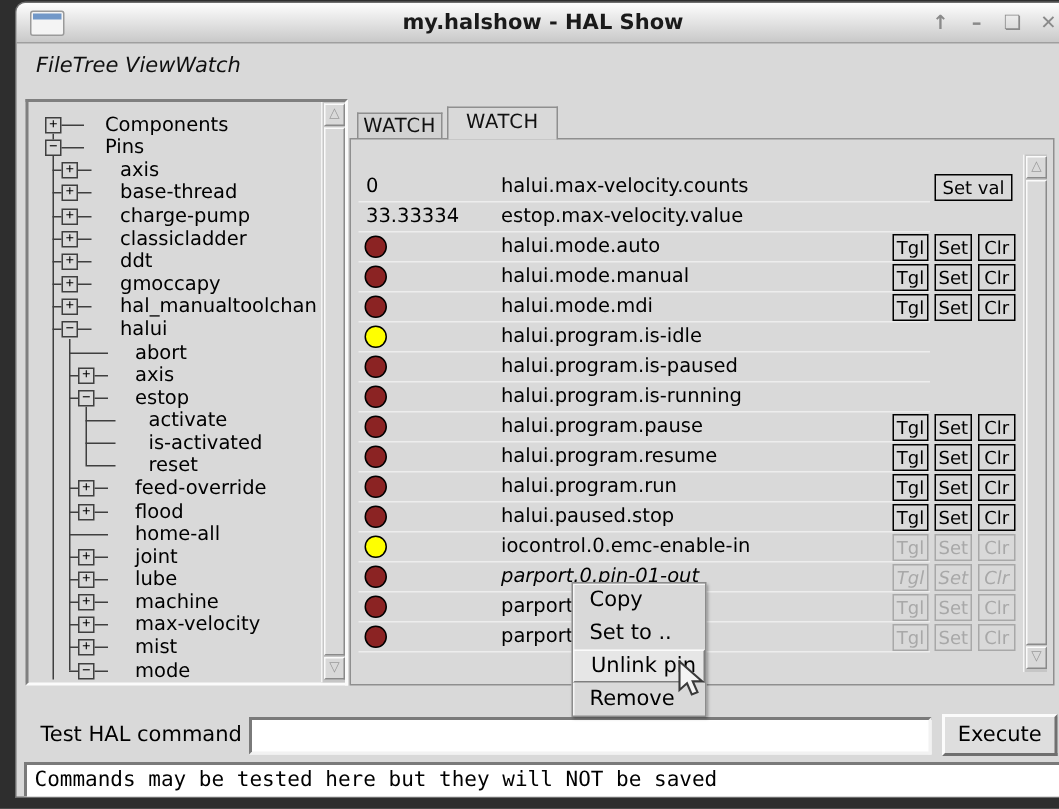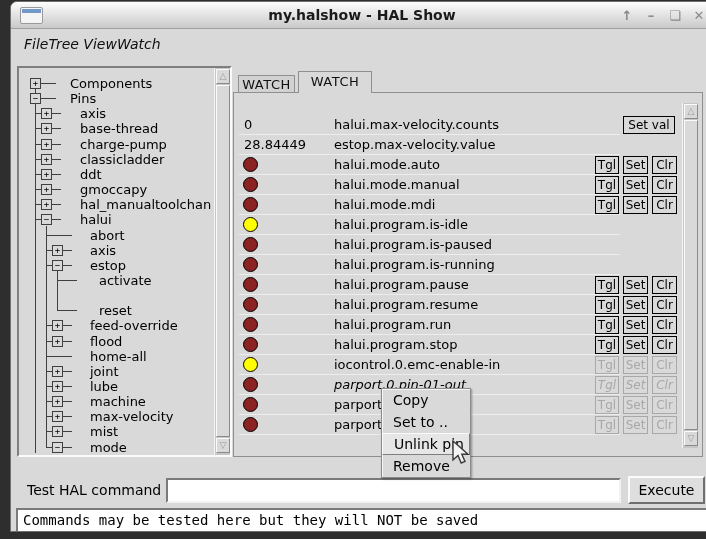--- a/index.html
+++ b/index.html
@@ -183,20 +183,24 @@
           </div>
           <div class="tree-row lv2" style="top: 190px;">
             <span class="conn"></span>
             <span class="toggle">−</span>
             <span class="tlbl">estop</span>
           </div>
           <div class="tree-row lv3" style="top: 205px; text-decoration: underline;">
             <span class="conn"></span>
             <span class="tlbl">activate</span>
           </div>
+          <div class="tree-row lv3" style="top: 220px;">
+            <span class="conn"></span>
+            <span class="tlbl">is-activated</span>
+          </div>
           <div class="tree-row lv3" style="top: 235px;">
             <span class="conn"></span>
             <span class="tlbl">reset</span>
           </div>
           <div class="tree-row lv2" style="top: 250px;">
             <span class="conn"></span>
             <span class="toggle">+</span>
             <span class="tlbl">feed-override</span>
           </div>
           <div class="tree-row lv2" style="top: 266px;">
@@ -252,21 +256,21 @@
     <div class="panel">
       <div class="watch-rows" id="watch-rows">
           <div class="wrow" style="top: 0px;">
             <span class="sep"></span>
             <span class="wval">0</span>
             <span class="wname">halui.max-velocity.counts</span>
             <span class="wbtn b-setval">Set val</span>
           </div>
           <div class="wrow" style="top: 20px;">
             <span class="sep"></span>
-            <span class="wval">28.84449</span>
+            <span class="wval">33.33334</span>
             <span class="wname">estop.max-velocity.value</span>
           </div>
           <div class="wrow" style="top: 40px;">
             <span class="sep"></span>
             <span class="led" style="background: rgb(139, 35, 35);"></span>
             <span class="wname">halui.mode.auto</span>
             <span class="wbtn b-tgl">Tgl</span>
             <span class="wbtn b-set">Set</span>
             <span class="wbtn b-clr">Clr</span>
           </div>
@@ -321,21 +325,21 @@
             <span class="sep"></span>
             <span class="led" style="background: rgb(139, 35, 35);"></span>
             <span class="wname">halui.program.run</span>
             <span class="wbtn b-tgl">Tgl</span>
             <span class="wbtn b-set">Set</span>
             <span class="wbtn b-clr">Clr</span>
           </div>
           <div class="wrow" style="top: 220px;">
             <span class="sep"></span>
             <span class="led" style="background: rgb(139, 35, 35);"></span>
-            <span class="wname">halui.program.stop</span>
+            <span class="wname">halui.paused.stop</span>
             <span class="wbtn b-tgl">Tgl</span>
             <span class="wbtn b-set">Set</span>
             <span class="wbtn b-clr">Clr</span>
           </div>
           <div class="wrow" style="top: 240px;">
             <span class="sep"></span>
             <span class="led" style="background: rgb(255, 255, 0);"></span>
             <span class="wname">iocontrol.0.emc-enable-in</span>
             <span class="wbtn b-tgl dis">Tgl</span>
             <span class="wbtn b-set dis">Set</span>

